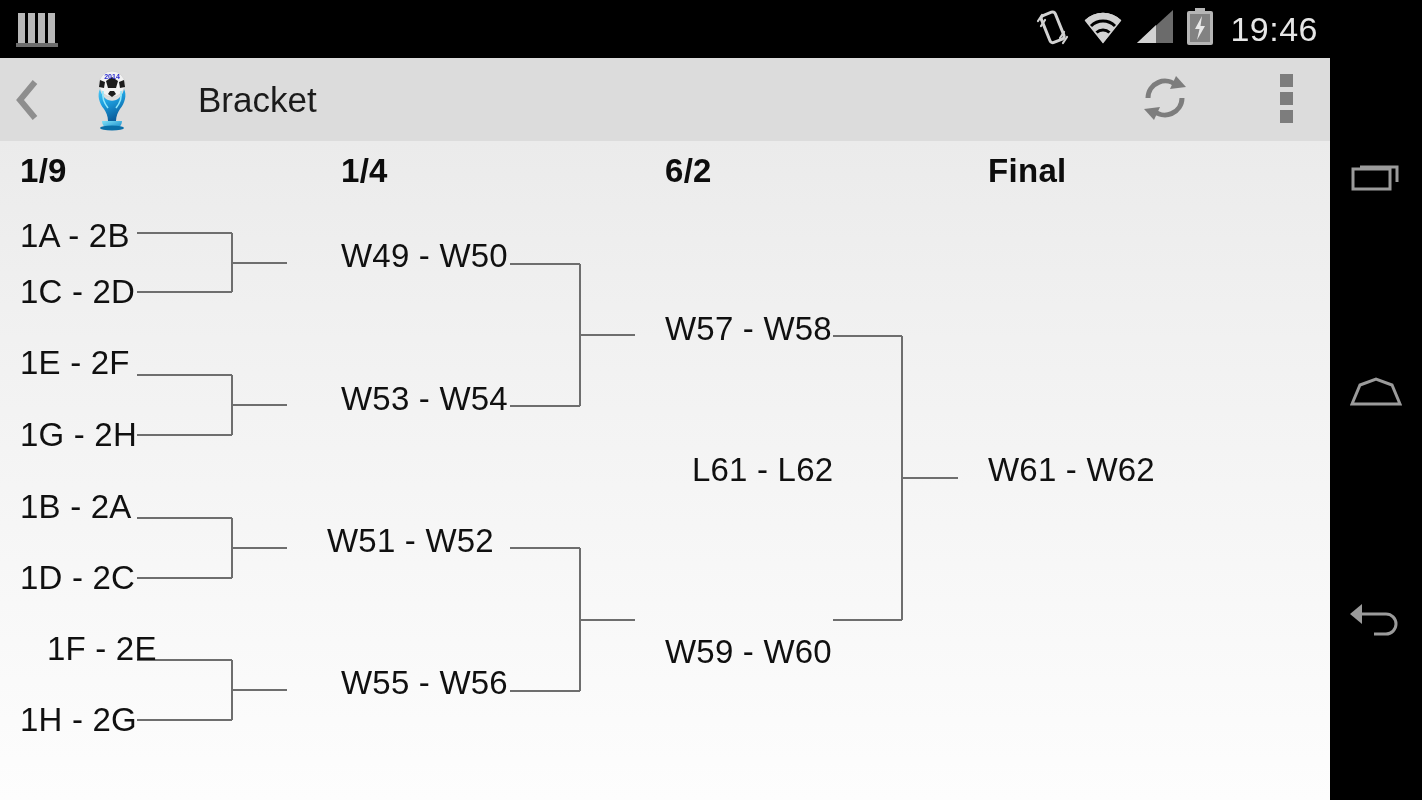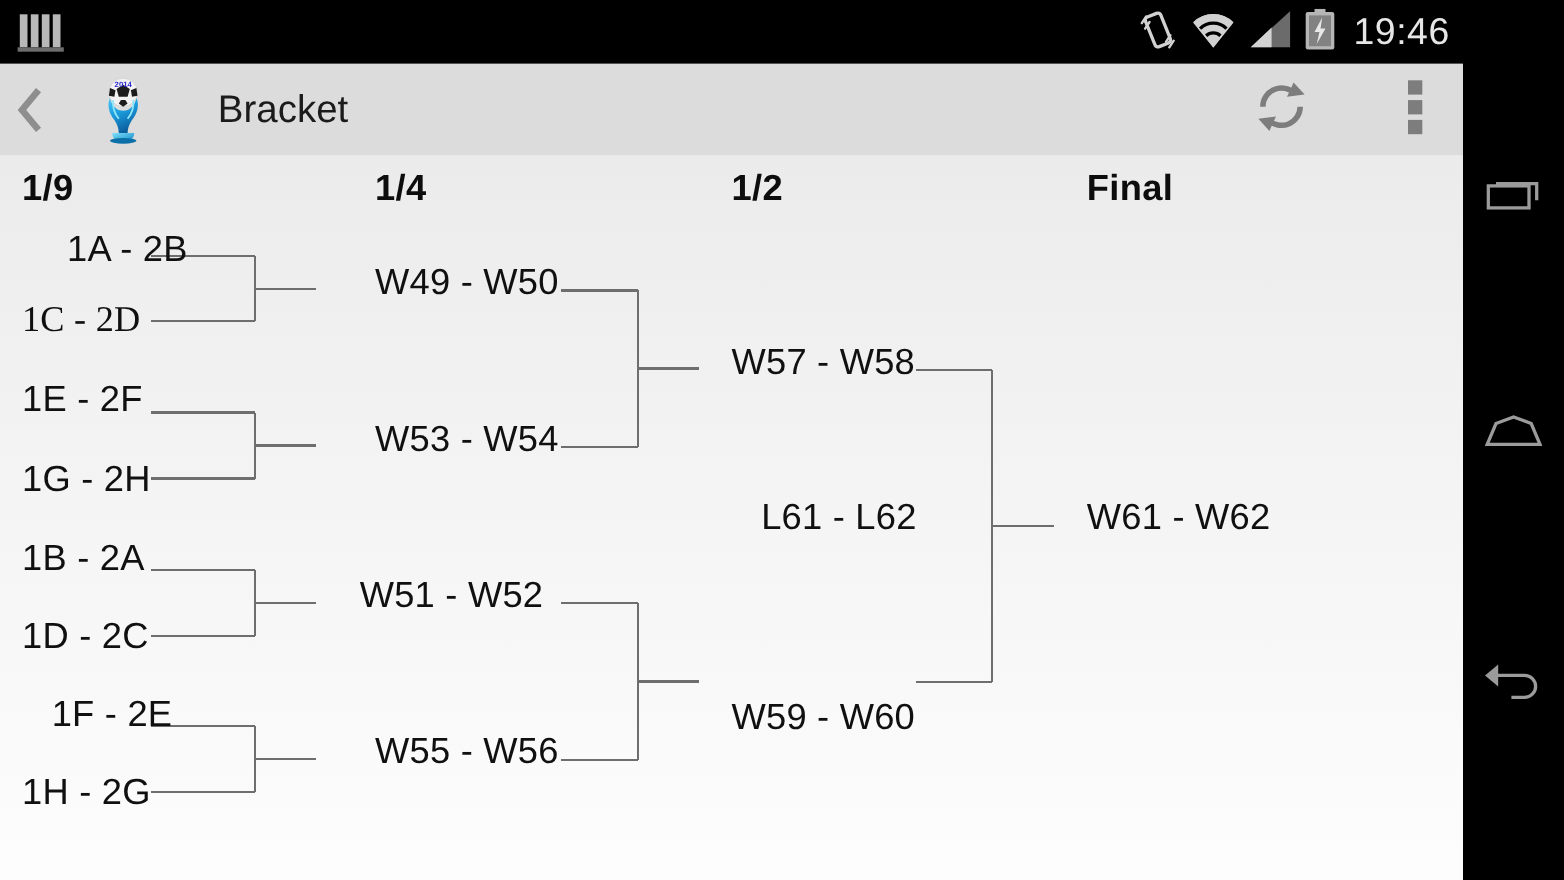--- a/index.html
+++ b/index.html
@@ -252,24 +252,24 @@
           <line x1="580" y1="407" x2="580" y2="550" stroke="#6e6e6e" stroke-width="2" shape-rendering="crispEdges"></line>
           <line x1="580" y1="478.5" x2="635" y2="478.5" stroke="#6e6e6e" stroke-width="2" shape-rendering="crispEdges"></line>
           <line x1="833" y1="195" x2="902" y2="195" stroke="#6e6e6e" stroke-width="2" shape-rendering="crispEdges"></line>
           <line x1="833" y1="479" x2="902" y2="479" stroke="#6e6e6e" stroke-width="2" shape-rendering="crispEdges"></line>
           <line x1="902" y1="195" x2="902" y2="479" stroke="#6e6e6e" stroke-width="2" shape-rendering="crispEdges"></line>
           <line x1="902" y1="337" x2="958" y2="337" stroke="#6e6e6e" stroke-width="2" shape-rendering="crispEdges"></line>
         </svg>
       <div id="bracket-labels">
           <div class="round-header" style="left: 20px; top: 11px;">1/9</div>
           <div class="round-header" style="left: 341px; top: 11px;">1/4</div>
-          <div class="round-header" style="left: 665px; top: 11px;">1/2</div>
+          <div class="round-header" style="left: 665px; top: 11px;">6/2</div>
           <div class="round-header" style="left: 988px; top: 11px;">Final</div>
-          <div class="match-label" style="left: 20px; top: 66px; margin-left: 41px;">1A - 2B</div>
-          <div class="match-label" style="left: 20px; top: 132px; font-family: Liberation Serif, serif;">1C - 2D</div>
+          <div class="match-label" style="left: 20px; top: 76px;">1A - 2B</div>
+          <div class="match-label" style="left: 20px; top: 132px;">1C - 2D</div>
           <div class="match-label" style="left: 20px; top: 203px;">1E - 2F</div>
           <div class="match-label" style="left: 20px; top: 275px;">1G - 2H</div>
           <div class="match-label" style="left: 20px; top: 347px;">1B - 2A</div>
           <div class="match-label" style="left: 20px; top: 418px;">1D - 2C</div>
           <div class="match-label" style="left: 23px; top: 489px; margin-left: 24px;">1F - 2E</div>
           <div class="match-label" style="left: 20px; top: 560px;">1H - 2G</div>
           <div class="match-label" style="left: 341px; top: 96px; text-align: right;">W49 - W50</div>
           <div class="match-label" style="left: 341px; top: 239px;">W53 - W54</div>
           <div class="match-label" style="left: 327px; top: 381px;">W51 - W52</div>
           <div class="match-label" style="left: 341px; top: 523px;">W55 - W56</div>

